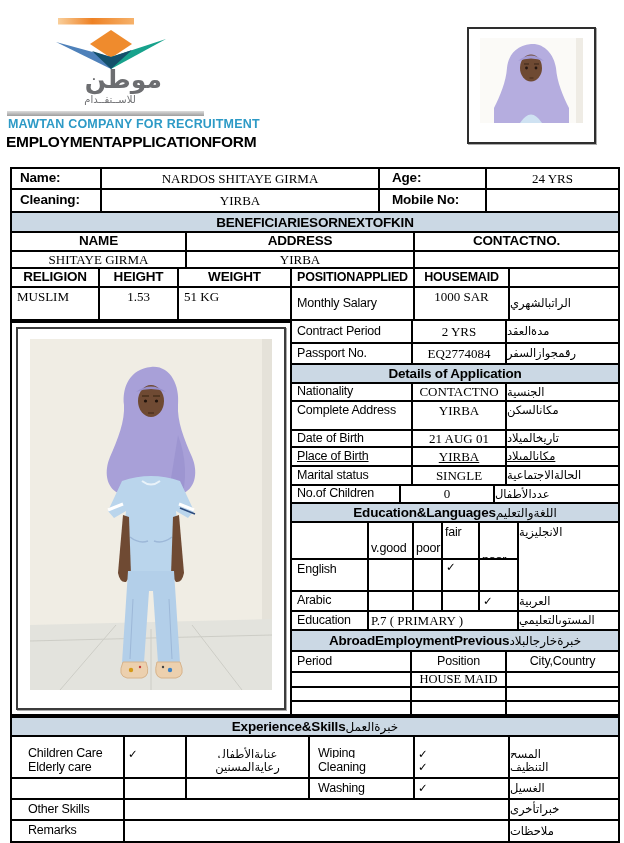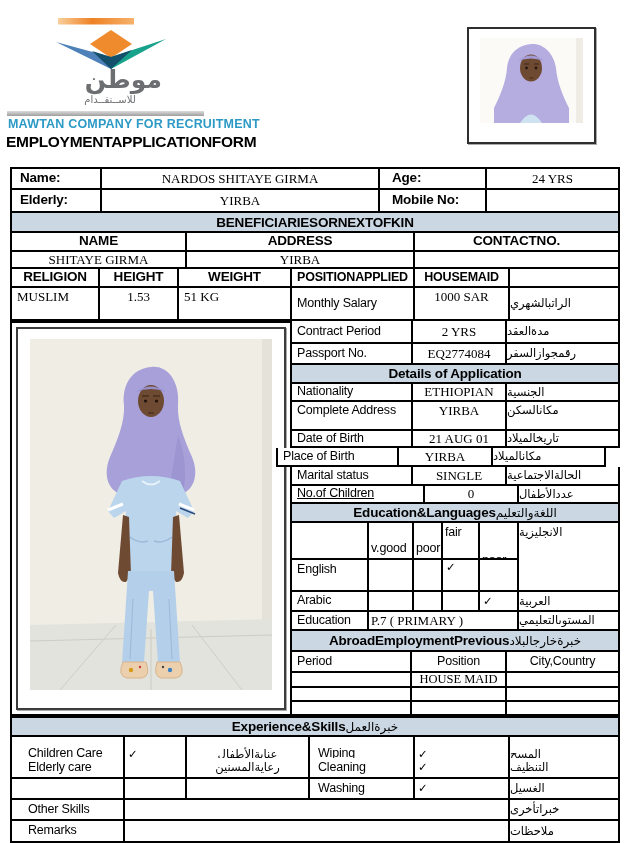--- a/index.html
+++ b/index.html
@@ -74,21 +74,21 @@
     </div>
   </div>
 
   <div class="abs row bt" style="left:10px;top:167px;width:610px;height:23px;">
     <div class="cell blbl pl8" style="width:90px;">Name:</div>
     <div class="cell serif ctr" style="width:278px;">NARDOS SHITAYE GIRMA</div>
     <div class="cell blbl pl12" style="width:107px;">Age:</div>
     <div class="cell serif ctr" style="flex:1;">24 YRS</div>
   </div>
   <div class="abs row" style="left:10px;top:190px;width:610px;height:23px;">
-    <div class="cell blbl pl8" style="width:90px;">Elderly:</div>
+    <div class="cell blbl pl8" style="width:90px;">Cleaning:</div>
     <div class="cell serif ctr" style="width:278px;">YIRBA</div>
     <div class="cell blbl pl12" style="width:107px;">Mobile No:</div>
     <div class="cell serif ctr" style="flex:1;"></div>
   </div>
 
   <div class="abs row hdr" style="left:10px;top:213px;width:610px;height:20px;">
     <span class="en">BENEFICIARIESORNEXTOFKIN</span>
   </div>
 
   <div class="abs row" style="left:10px;top:233px;width:610px;height:19px;">
@@ -174,45 +174,45 @@
     <div class="cell sans pl5" style="width:121px;">Passport No.</div>
     <div class="cell serif ctr" style="width:94px;">EQ2774084</div>
     <div class="cell ar rgt" style="flex:1;" dir="rtl">رقمجوازالسفر</div>
   </div>
   <div class="abs row hdr" style="left:290px;top:365px;width:330px;height:19px;">
     <span class="en">Details of Application</span>
   </div>
 
   <div class="abs row" style="left:290px;top:384px;width:330px;height:18px;">
     <div class="cell sans pl5" style="width:121px;">Nationality</div>
-    <div class="cell serif ctr" style="width:94px;">ETHIOPIAN</div>
+    <div class="cell serif ctr" style="width:94px;">CONTACTNO</div>
     <div class="cell ar rgt" style="flex:1;" dir="rtl">الجنسية</div>
   </div>
   <div class="abs row" style="left:290px;top:402px;width:330px;height:29px;">
     <div class="cell sans pl5 topal" style="width:121px;">Complete Address</div>
     <div class="cell serif ctr topal" style="width:94px;">YIRBA</div>
     <div class="cell ar rgt topal" style="flex:1;" dir="rtl">مكانالسكن</div>
   </div>
   <div class="abs row" style="left:290px;top:431px;width:330px;height:17px;">
     <div class="cell sans pl5" style="width:121px;">Date of Birth</div>
     <div class="cell serif ctr" style="width:94px;">21 AUG 01</div>
     <div class="cell ar rgt" style="flex:1;" dir="rtl">تاريخالميلاد</div>
   </div>
-  <div class="abs row" style="left:276px;top:448px;width:330px;height:19px;">
+  <div class="abs row" style="left:290px;top:448px;width:330px;height:19px;text-decoration:underline;">
     <div class="cell sans pl5" style="width:121px;">Place of Birth</div>
     <div class="cell serif ctr" style="width:94px;">YIRBA</div>
     <div class="cell ar rgt" style="flex:1;" dir="rtl">مكانالميلاد</div>
   </div>
   <div class="abs row" style="left:290px;top:467px;width:330px;height:19px;">
     <div class="cell sans pl5" style="width:121px;">Marital status</div>
     <div class="cell serif ctr" style="width:94px;">SINGLE</div>
     <div class="cell ar rgt" style="flex:1;" dir="rtl">الحالةالاجتماعية</div>
   </div>
   <div class="abs row" style="left:290px;top:486px;width:330px;height:18px;">
-    <div class="cell sans pl5" style="width:133px;text-decoration:underline;">No.of Children</div>
+    <div class="cell sans pl5" style="width:109px;">No.of Children</div>
     <div class="cell serif ctr" style="width:94px;">0</div>
     <div class="cell ar rgt" style="flex:1;" dir="rtl">عددالأطفال</div>
   </div>
 
   <div class="abs row hdr" style="left:290px;top:504px;width:330px;height:19px;">
     <span class="en">Education&amp;Languages</span>
       <span class="arh" dir="rtl">اللغةوالتعليم</span>
   </div>
 
   <div class="abs row" style="left:290px;top:523px;width:330px;height:69px;">

